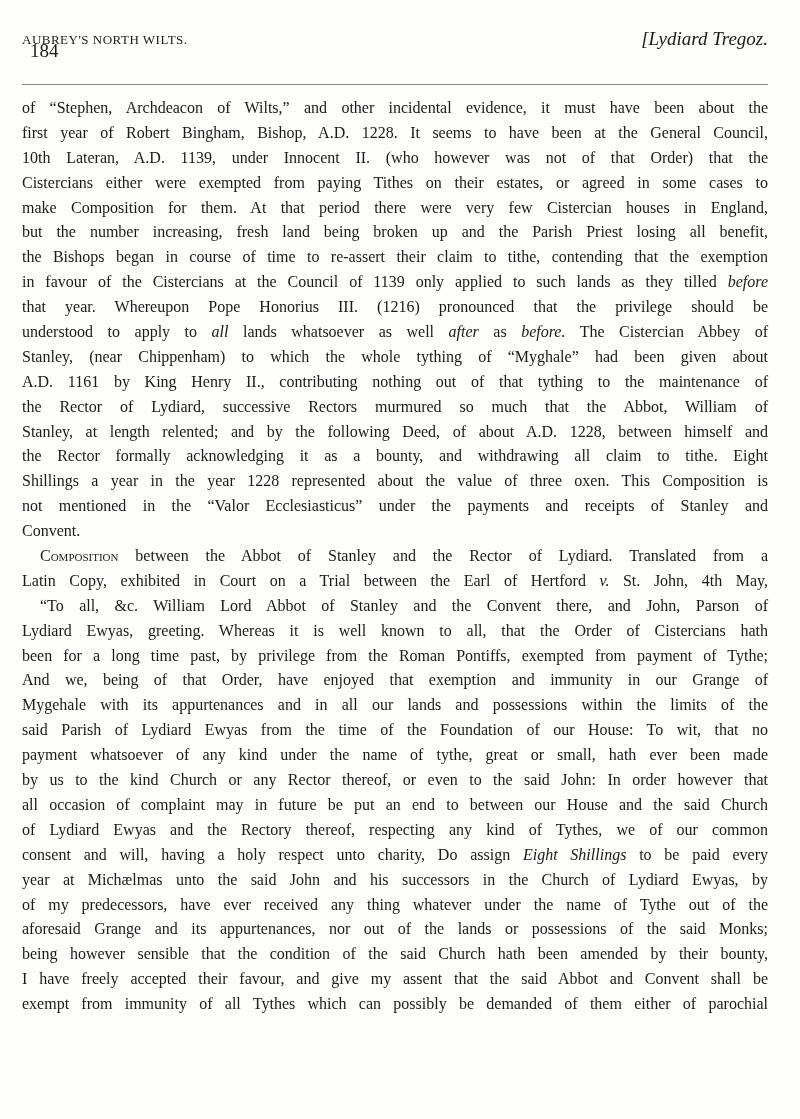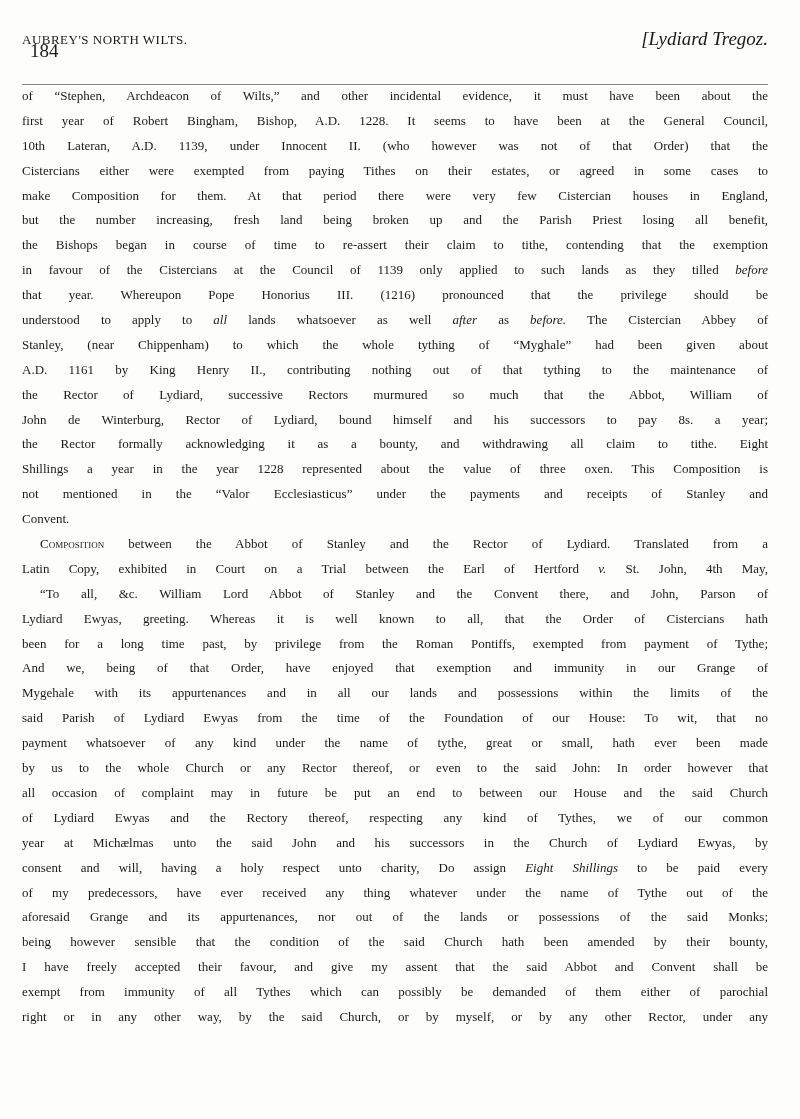--- a/index.html
+++ b/index.html
@@ -20,22 +20,22 @@
     text-transform: uppercase;
   }
   .section-title {
     position: absolute; right: 0; top: 0; font-style: italic; font-size: 19px;
   }
   .rule {
     position: absolute; left: 22px; right: 32px; top: 84px; height: 0;
     border-top: 1px solid #888;
   }
   .body {
-    position: absolute; left: 22px; width: 746px; top: 84px;
-    font-size: 13px; line-height: 24.9px; text-align: justify;
+    position: absolute; left: 22px; width: 746px; top: 96px;
+    font-size: 16px; line-height: 24.9px; text-align: justify;
   }
   .line {
     display: block; text-align: justify; text-align-last: justify;
     white-space: nowrap; height: 24.9px; overflow: visible;
   }
   .line.last { text-align-last: left; }
   .line.indent { padding-left: 18px; }
   .sc { font-variant: small-caps; }
   i { font-style: italic; }
 </style>
@@ -56,39 +56,38 @@
       <span class="line"><span>Cistercians either were exempted from paying Tithes on their estates, or agreed in some cases to</span></span>
       <span class="line"><span>make Composition for them.   At that period there were very few Cistercian houses in England,</span></span>
       <span class="line"><span>but the number increasing, fresh land being broken up and the Parish Priest losing all benefit,</span></span>
       <span class="line"><span>the Bishops began in course of time to re-assert their claim to tithe, contending that the exemption</span></span>
       <span class="line"><span>in favour of the Cistercians at the Council of 1139 only applied to such lands as they tilled </span><i>before</i><span></span></span>
       <span class="line"><span>that year.   Whereupon Pope Honorius III. (1216) pronounced that the privilege should be</span></span>
       <span class="line"><span>understood to apply to </span><i>all</i><span> lands whatsoever as well </span><i>after</i><span> as </span><i>before.</i><span>   The Cistercian Abbey of</span></span>
       <span class="line"><span>Stanley, (near Chippenham) to which the whole tything of “Myghale” had been given about</span></span>
       <span class="line"><span>A.D. 1161 by King Henry II., contributing nothing out of that tything to the maintenance of</span></span>
       <span class="line"><span>the Rector of Lydiard, successive Rectors murmured so much that the Abbot, William of</span></span>
-      <span class="line"><span>John de Winterburg, Rector of Lydiard, bound himself and his successors to pay 8s. a year;</span></span>
+      <span class="line"><span>Stanley, at length relented; and by the following Deed, of about A.D. 1228, between himself and</span></span>
       <span class="line"><span>the Rector formally acknowledging it as a bounty, and withdrawing all claim to tithe.   Eight</span></span>
       <span class="line"><span>Shillings a year in the year 1228 represented about the value of three oxen.   This Composition is</span></span>
       <span class="line"><span>not mentioned in the “Valor Ecclesiasticus” under the payments and receipts of Stanley and</span></span>
       <span class="line last"><span>Convent.</span></span>
       <span class="line indent"><span class="sc">Composition</span><span> between the Abbot of Stanley and the Rector of Lydiard.   Translated from a</span></span>
       <span class="line"><span>Latin Copy, exhibited in Court on a Trial between the Earl of Hertford </span><i>v.</i><span> St. John, 4th May,</span></span>
       <span class="line indent"><span>“To all, &amp;c.   William Lord Abbot of Stanley and the Convent there, and John, Parson of</span></span>
       <span class="line"><span>Lydiard Ewyas, greeting.   Whereas it is well known to all, that the Order of Cistercians hath</span></span>
       <span class="line"><span>been for a long time past, by privilege from the Roman Pontiffs, exempted from payment of Tythe;</span></span>
       <span class="line"><span>And we, being of that Order, have enjoyed that exemption and immunity in our Grange of</span></span>
       <span class="line"><span>Mygehale with its appurtenances and in all our lands and possessions within the limits of the</span></span>
       <span class="line"><span>said Parish of Lydiard Ewyas from the time of the Foundation of our House: To wit, that no</span></span>
       <span class="line"><span>payment whatsoever of any kind under the name of tythe, great or small, hath ever been made</span></span>
-      <span class="line"><span>by us to the whole Church or any Rector thereof, or even to the said John: In order however that</span></span>
+      <span class="line"><span>by us to the kind Church or any Rector thereof, or even to the said John: In order however that</span></span>
       <span class="line"><span>all occasion of complaint may in future be put an end to between our House and the said Church</span></span>
       <span class="line"><span>of Lydiard Ewyas and the Rectory thereof, respecting any kind of Tythes, we of our common</span></span>
+      <span class="line"><span>consent and will, having a holy respect unto charity, Do assign </span><i>Eight Shillings</i><span> to be paid every</span></span>
       <span class="line"><span>year at Michælmas unto the said John and his successors in the Church of Lydiard Ewyas, by</span></span>
-      <span class="line"><span>consent and will, having a holy respect unto charity, Do assign </span><i>Eight Shillings</i><span> to be paid every</span></span>
       <span class="line"><span>of my predecessors, have ever received any thing whatever under the name of Tythe out of the</span></span>
       <span class="line"><span>aforesaid Grange and its appurtenances, nor out of the lands or possessions of the said Monks;</span></span>
       <span class="line"><span>being however sensible that the condition of the said Church hath been amended by their bounty,</span></span>
       <span class="line"><span>I have freely accepted their favour, and give my assent that the said Abbot and Convent shall be</span></span>
       <span class="line"><span>exempt from immunity of all Tythes which can possibly be demanded of them either of parochial</span></span>
-      <span class="line"><span>right or in any other way, by the said Church, or by myself, or by any other Rector, under any</span></span>
     </div>
 </div>
 
 </body></html>

